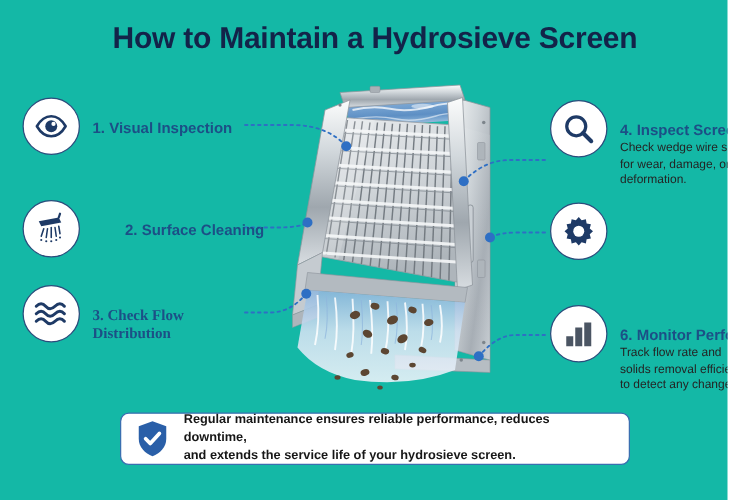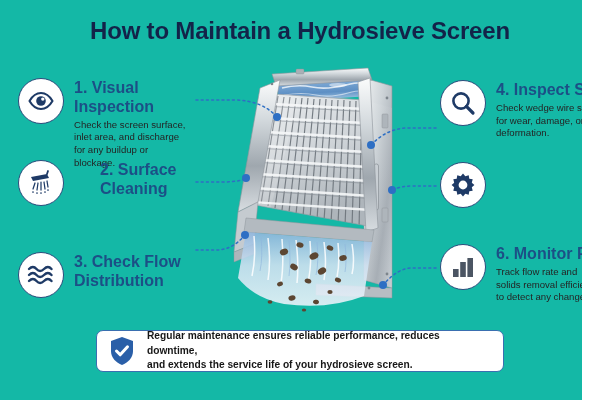--- a/index.html
+++ b/index.html
@@ -52,25 +52,25 @@
     justify-content: center;
     box-sizing: border-box;
     background: #ffffff;
   }
   .step-left .icon-circle  { margin-right: 10px; }
   .step-right .icon-circle { margin-right: 10px; }
 
   .step-text { padding-top: 1px; }
 
   .step-title {
-    font-size: 16px;
+    font-size: 12px;
     font-weight: bold;
     color: #1c4f86;
     line-height: 1.18;
-    margin: 0 0 2px 0;
+    margin: 16px 0 2px 0;
     white-space: pre-line;
   }
   .step-body {
     font-size: 9.6px;
     color: #242424;
     line-height: 1.32;
     margin: 0;
     white-space: pre-line;
   }
   .step-right .step-title { white-space: nowrap; }
@@ -314,24 +314,20 @@
   <div class="step step-left" style="top:78px;">
     <div class="icon-circle">
       <svg width="28" height="28" viewBox="0 0 28 28">
         <path d="M2.5,14 C6,8 10,6 14,6 C18,6 22,8 25.5,14 C22,20 18,22 14,22 C10,22 6,20 2.5,14 Z" fill="none" stroke="#1e3a66" stroke-width="2.1" stroke-linejoin="round"></path>
         <circle cx="14" cy="14" r="4.8" fill="#1e3a66"></circle>
         <circle cx="15.8" cy="12.1" r="1.7" fill="#ffffff"></circle>
       </svg>
     </div>
     <div class="step-text">
       <p class="step-title">1. Visual Inspection</p>
-      <p class="step-body">Check the screen surface,
-inlet area, and discharge
-for any buildup or
-blockage.</p>
     </div>
   </div>
 
   <div class="step step-left" style="top:160px;gap:26px;">
     <div class="icon-circle">
       <svg width="28" height="28" viewBox="0 0 28 28">
         <path d="M4,8 L20,5 L22,9 L6,12 Z" fill="#1e3a66"></path>
         <path d="M20,5 L21,2" stroke="#1e3a66" stroke-width="1.8" stroke-linecap="round"></path>
         <g stroke="#1e3a66" stroke-width="1.25" stroke-linecap="round">
           <line x1="8" y1="14" x2="6" y2="20"></line>
@@ -347,21 +343,21 @@
           <circle cx="18" cy="23" r="0.85"></circle>
           <circle cx="21" cy="21" r="0.85"></circle>
         </g>
       </svg>
     </div>
     <div class="step-text">
       <p class="step-title">2. Surface Cleaning</p>
     </div>
   </div>
 
-  <div class="step step-left" style="top:252px;">
+  <div class="step step-left" style="top:228px;font-family:Liberation Serif, serif;">
     <div class="icon-circle">
       <svg width="30" height="26" viewBox="0 0 30 26">
         <g fill="none" stroke="#1e3a66" stroke-width="2.4" stroke-linecap="round">
           <path d="M3,7 q4,-4 7.5,0 t7.5,0 t7.5,0"></path>
           <path d="M3,13 q4,-4 7.5,0 t7.5,0 t7.5,0"></path>
           <path d="M3,19 q4,-4 7.5,0 t7.5,0 t7.5,0"></path>
         </g>
       </svg>
     </div>
     <div class="step-text">

